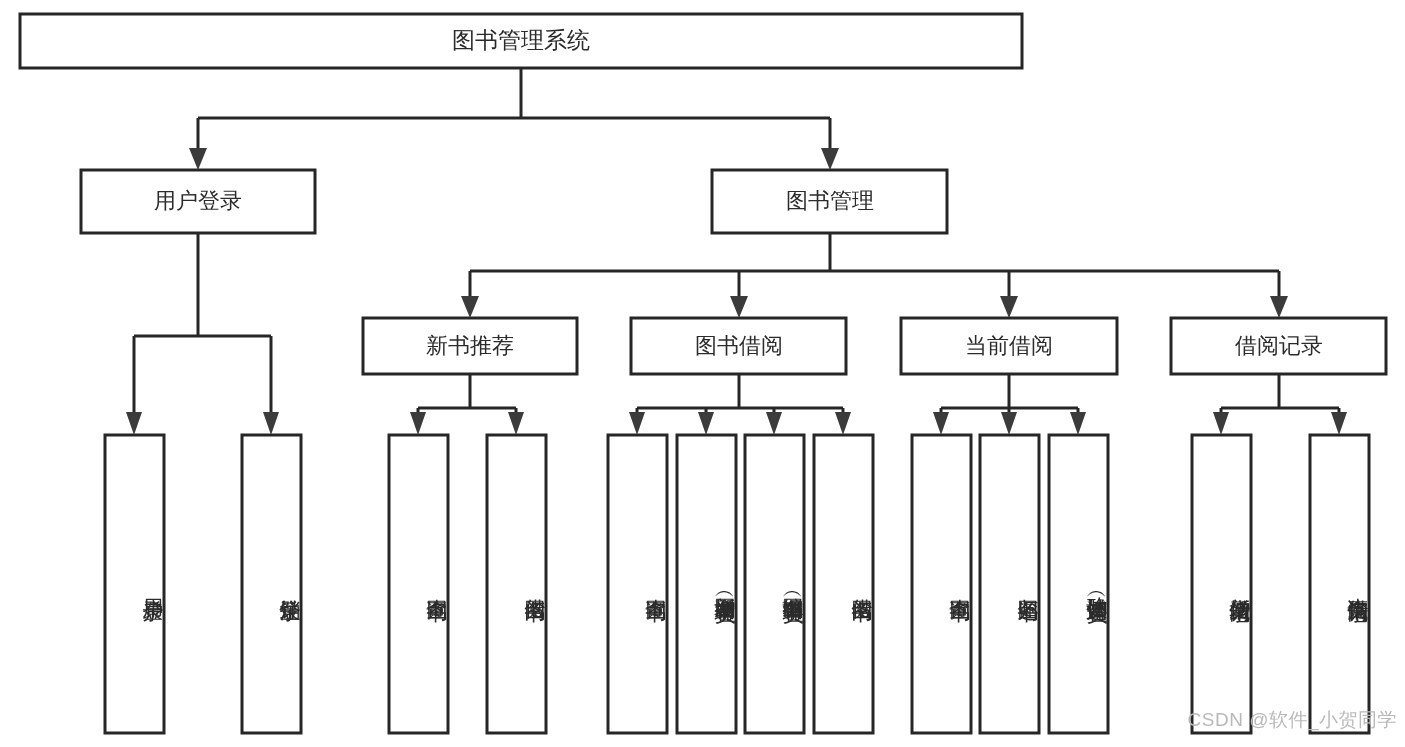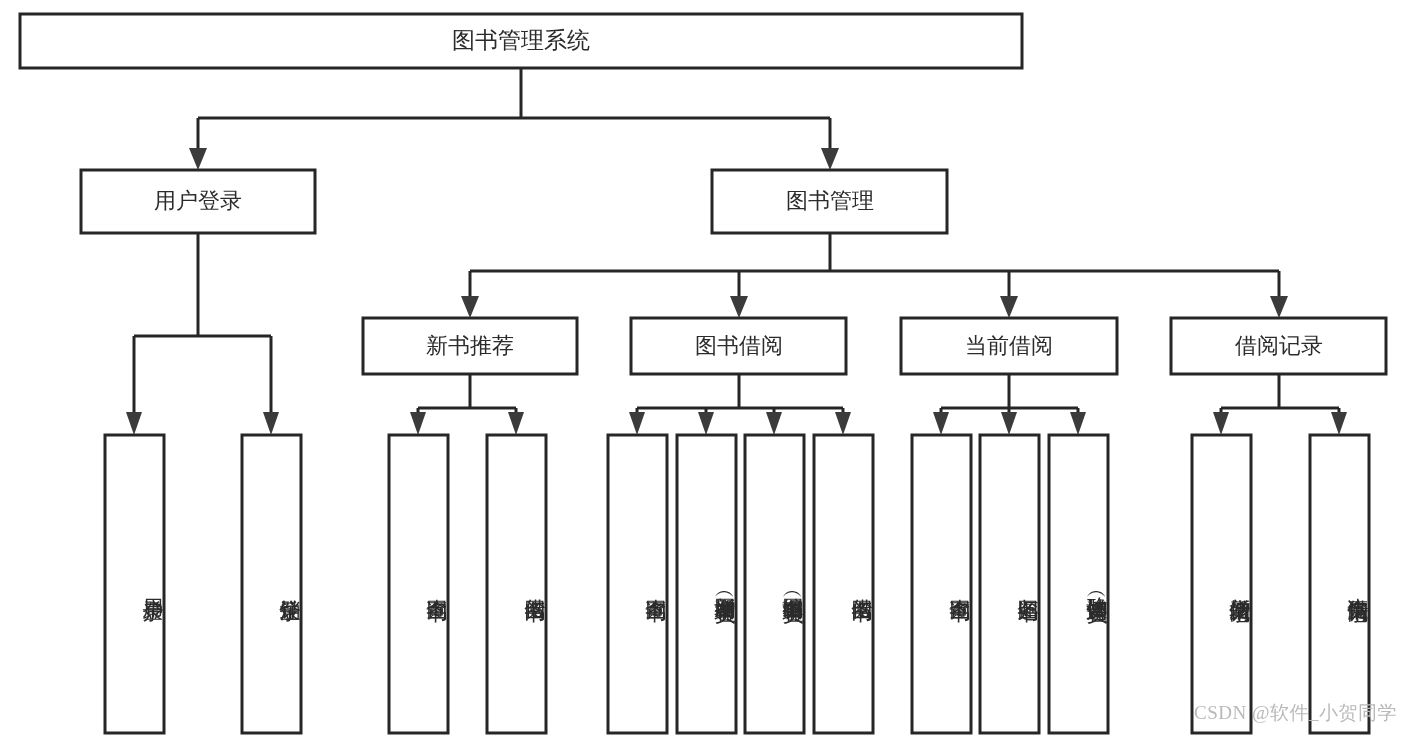--- a/index.html
+++ b/index.html
@@ -59,22 +59,22 @@
     line-height: 1.06;
     color: #2b2b2b;
     letter-spacing: 1px;
     text-align: center;
     white-space: nowrap;
     pointer-events: none;
   }
   .watermark {
     position: absolute;
     right: 8px;
-    bottom: 21px;
-    font-family: Liberation Serif, serif;
+    bottom: 14px;
+    font-family: Liberation Sans, sans-serif;
     font-size: 19px;
     color: #b9b9b9;
     letter-spacing: 0.5px;
     white-space: nowrap;
   }
 </style>
 </head>
 <body>
 
 <div id="diagram-root">

